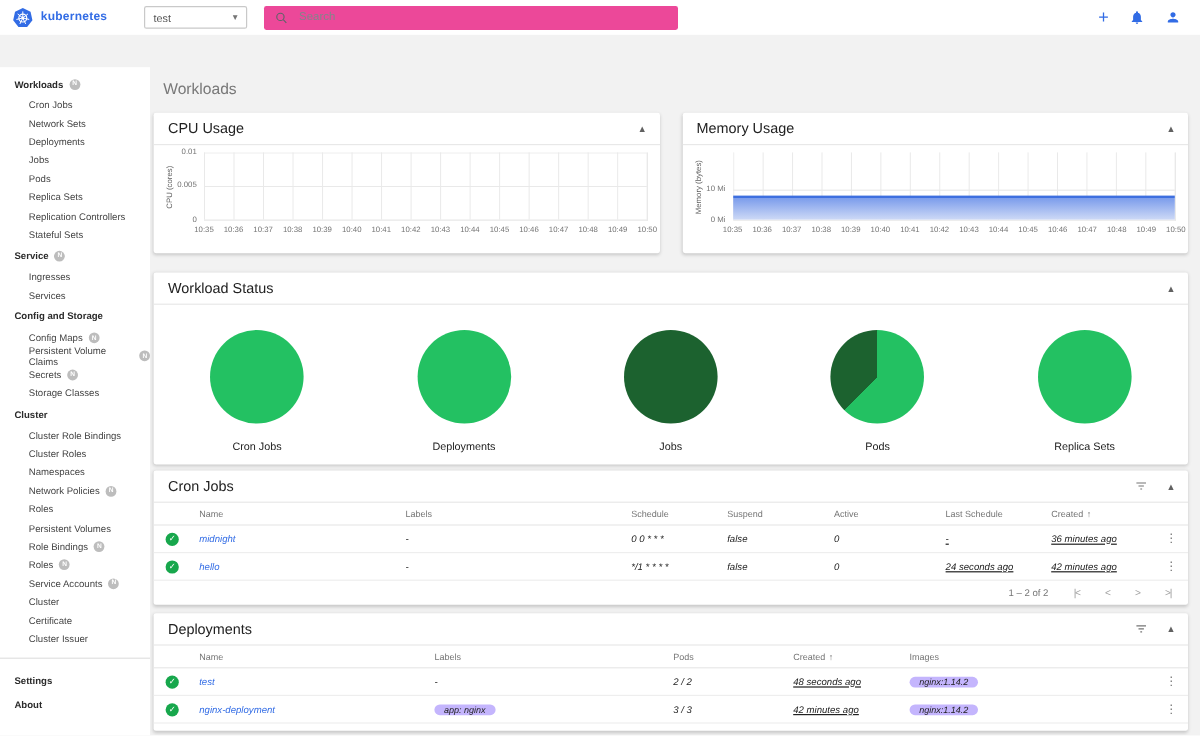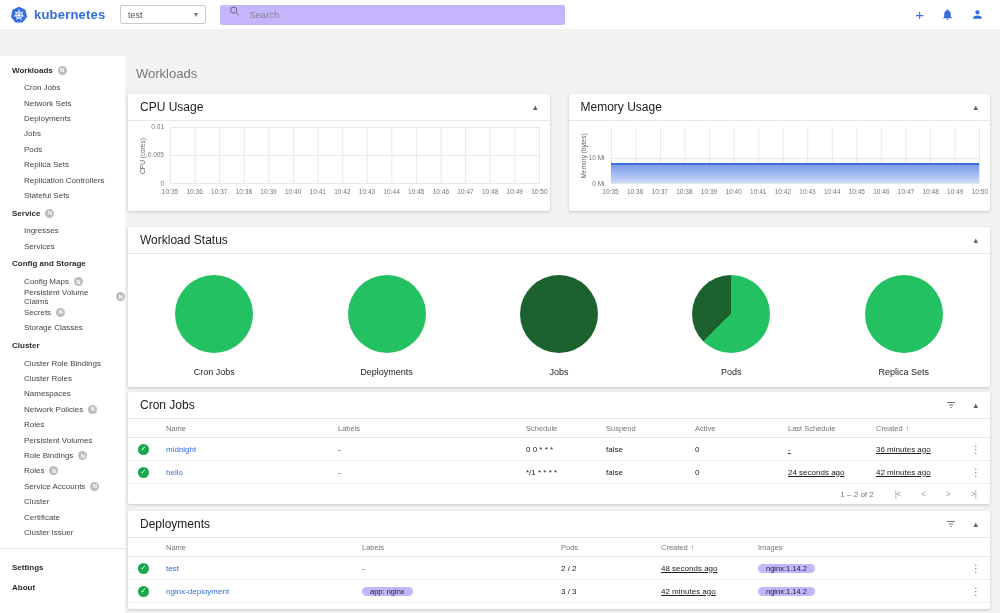--- a/index.html
+++ b/index.html
@@ -3,24 +3,24 @@
 <meta charset="utf-8">
 <style>
   * { margin:0; padding:0; box-sizing:border-box; }
   html,body { background:#fff; }
   body { font-family:"Liberation Sans","DejaVu Sans",sans-serif; }
   .screen { position:relative; width:1000px; height:613px; overflow:hidden; background:#f2f2f2; }
 
   
   .topbar { position:absolute; top:0; left:0; right:0; height:29px; background:#fff; display:flex; align-items:center; z-index:30; }
   .logo { display:flex; align-items:center; gap:6px; margin-left:10px; width:110px; cursor:pointer; }
-  .logo-text { color:#326ce5; font-weight:bold; font-size:13px; letter-spacing:.2px; }
+  .logo-text { color:#326ce5; font-weight:bold; font-size:10px; letter-spacing:.2px; }
   .ns-select { width:86px; height:19px; border:1px solid #c9c9c9; border-radius:2px; background:#fff; display:flex; align-items:center; justify-content:space-between; padding:0 7px; font-size:9px; color:#555; cursor:pointer; }
   .ns-caret { font-size:8px; color:#757575; }
-  .searchbar { margin-left:14px; width:345px; height:20px; background:#c4b5fd; border-radius:2px; display:flex; padding:0 9px; gap:9px; }
+  .searchbar { margin-left:14px; width:345px; height:20px; background:#ec4899; border-radius:2px; display:flex; align-items:center; padding:0 9px; gap:9px; }
   .searchbar input { border:none; outline:none; background:transparent; font-size:9.5px; color:#333; width:100%; font-family:inherit; }
   .searchbar input::placeholder { color:#80868b; }
   .top-icons { margin-left:auto; display:flex; align-items:center; gap:17px; padding-right:16px; }
   .icon-btn { background:none; border:none; cursor:pointer; display:flex; align-items:center; color:#326ce5; }
   .plus-ic { font-size:15px; color:#326ce5; font-weight:400; line-height:1; }
 
   
   .appbar { position:absolute; top:29px; left:0; right:0; height:27px; background:#326de6; display:flex; align-items:center; z-index:25; box-shadow:0 2px 4px rgba(0,0,0,.25); }
   .hamburger { width:13px; margin-left:12px; display:flex; flex-direction:column; gap:2.5px; cursor:pointer; }
   .hamburger i { display:block; height:2px; background:#fff; border-radius:1px; }
@@ -63,21 +63,21 @@
   
   .status-card { height:160px; margin-bottom:5px; }
   .pies { display:flex; justify-content:space-around; padding-top:21px; }
   .pie-wrap { text-align:center; cursor:pointer; }
   .pie { width:78px; height:78px; border-radius:50%; margin:0 auto; }
   .pie-label { margin-top:14px; font-size:9px; color:#212121; }
 
   
   .table-card { margin-bottom:7px; }
   .thead { font-size:7.5px; color:#757575; height:19px; border-bottom:1px solid #e8e8e8; }
-  .trow { font-size:8px; color:#212121; height:23px; border-bottom:1px solid #eee; cursor:pointer; }
+  .trow { font-size:8px; color:#212121; height:23px; border-bottom:1px solid #eee; cursor:pointer;font-style:italic; }
   .cron-grid { display:grid; grid-template-columns:28px 172px 188px 80px 89px 93px 88px 1fr 28px; align-items:center; padding-left:10px; }
   .dep-grid { display:grid; grid-template-columns:28px 196px 199px 100px 97px 1fr 28px; align-items:center; padding-left:10px; }
   .check { display:inline-flex; align-items:center; justify-content:center; width:11px; height:11px; border-radius:50%; background:#17a74c; color:#fff; font-size:7px; }
   .link { color:#326ce5; text-decoration:none; }
   .u { text-decoration:underline; }
   .kebab { font-size:10px; color:#757575; text-align:center; cursor:pointer; }
   .sort { font-size:7.5px; color:#757575; margin-left:3px; }
   .chip { display:inline-block; background:#c4b5fd; border-radius:8px; padding:0 8px; font-size:7.5px; color:#212121; }
   .chip:empty { display:none; }
   .tfoot { height:20px; display:flex; align-items:center; justify-content:flex-end; gap:21px; padding-right:14px; font-size:8px; color:#757575;padding-left:30px; }

